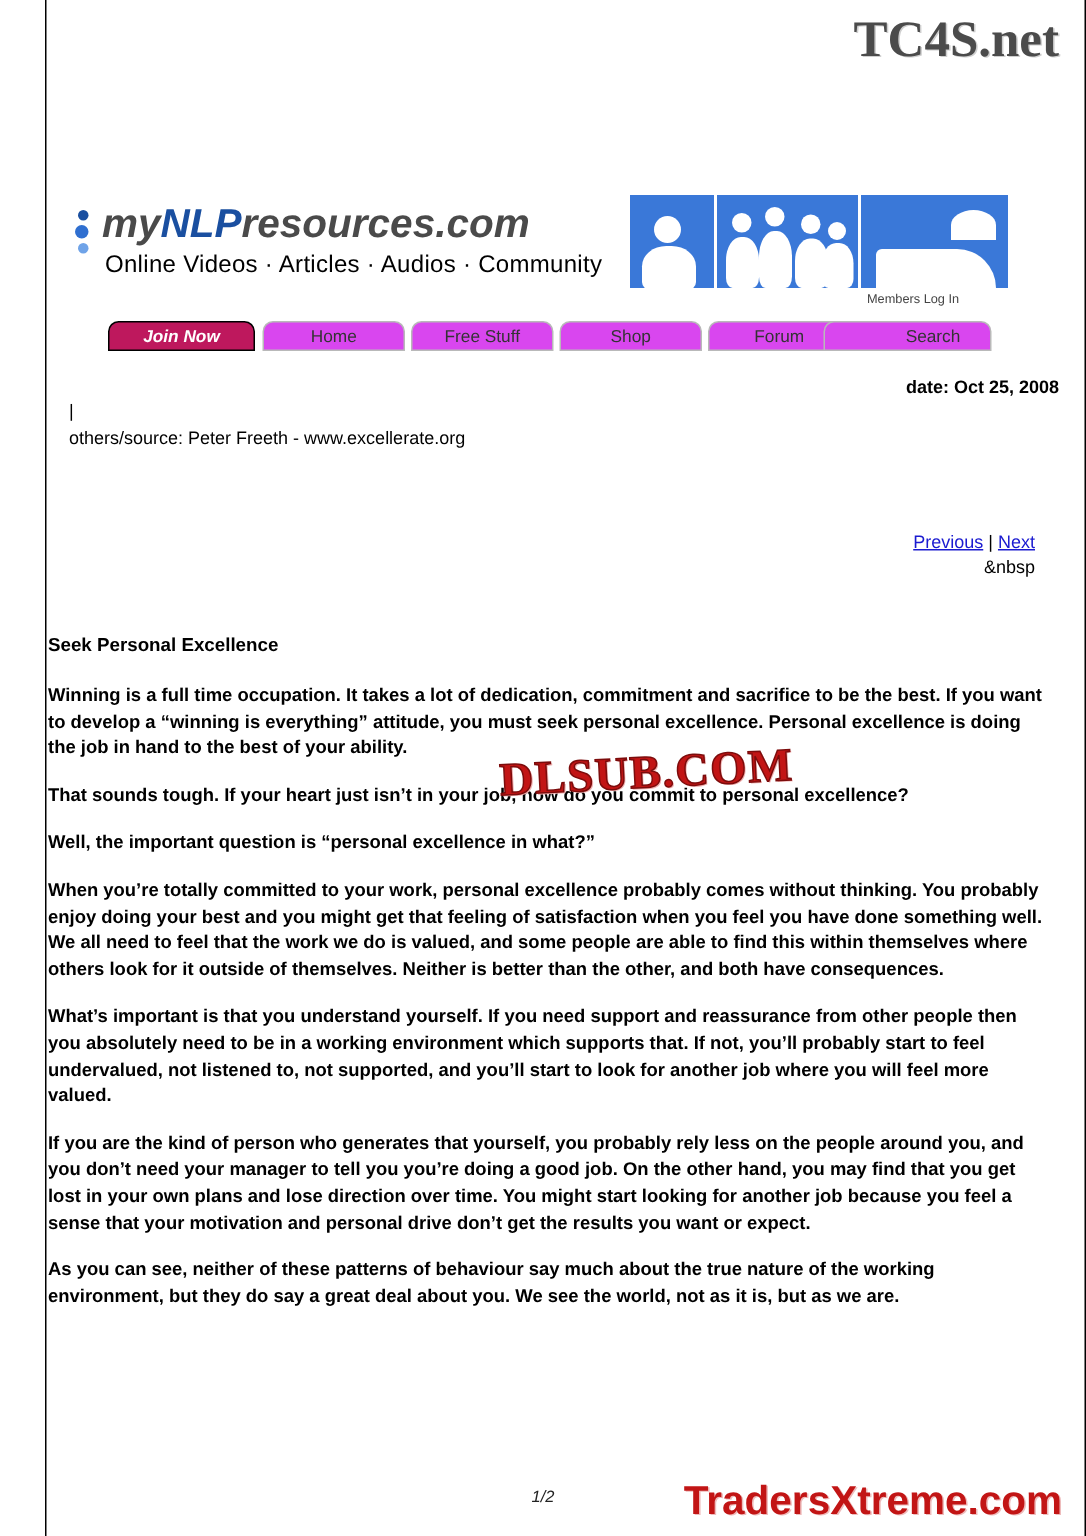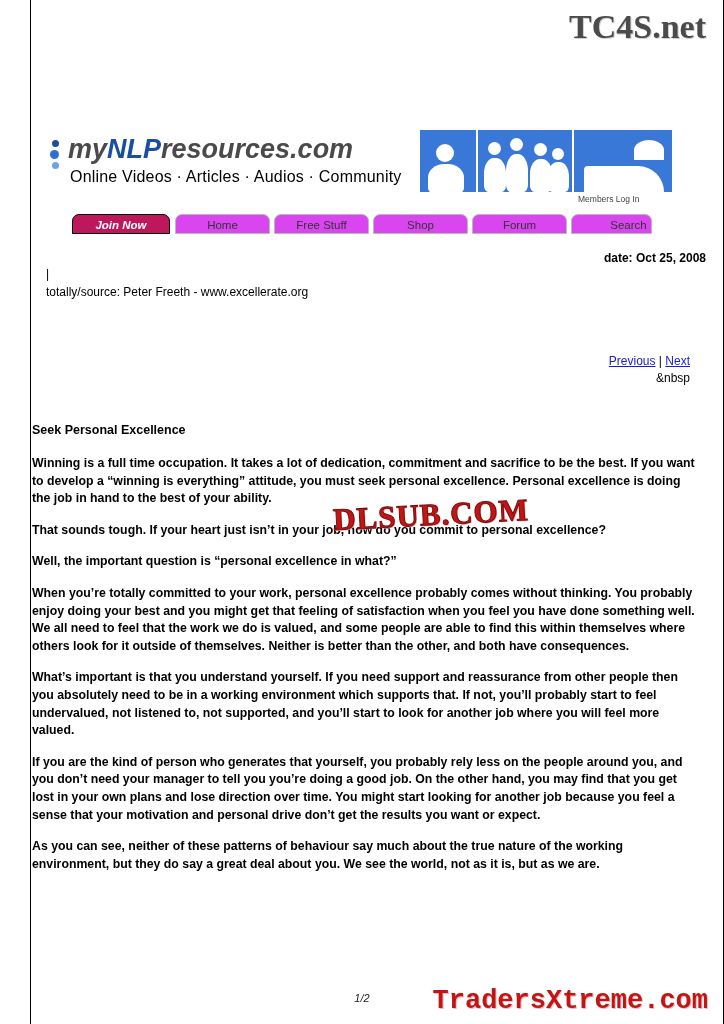--- a/index.html
+++ b/index.html
@@ -167,21 +167,21 @@
     color: #fff;
     font-weight: bold;
     font-style: italic;
     border-color: #000;
   }
   .tab.t0 { left: 0;   width: 98px; }
   .tab.t1 { left: 103px; width: 95px; }
   .tab.t2 { left: 202px; width: 95px; }
   .tab.t3 { left: 301px; width: 95px; }
   .tab.t4 { left: 400px; width: 95px; }
-  .tab.t5 { left: 499px; width: 81px; padding-left: 34px; }
+  .tab.t5 { left: 477px; width: 112px; padding-left: 34px; }
 
   
   .art-title {
     position: absolute;
     left: 48px;
     top: 236px;
     width: 650px;
     font-size: 12px;
     font-weight: bold;
     line-height: 16px;
@@ -272,21 +272,21 @@
     color: #c21515;
     letter-spacing: 1px;
     -webkit-text-stroke: 1px #7c0c0c;
     text-shadow: 1px 1px 0 #f0b3b3;
     white-space: nowrap;
   }
   .tx-wm {
     position: absolute;
     right: 16px;
     bottom: 8px;
-    font-family: Liberation Mono, monospace;
+    font-family: Liberation Sans, sans-serif;
     font-size: 27px;
     font-weight: bold;
     color: #c21515;
     text-shadow: 1px 1px 0 #eebcbc;
     white-space: nowrap;
   }
   .pagenum {
     position: absolute;
     left: 0;
     bottom: 20px;
@@ -347,21 +347,21 @@
       <div class="tab t1">Home</div>
       <div class="tab t2">Free Stuff</div>
       <div class="tab t3">Shop</div>
       <div class="tab t4">Forum</div>
       <div class="tab t5">Search</div>
     </div>
   </div>
 
   <div class="pubdate">date:  Oct 25, 2008</div>
   <div class="pipe">|</div>
-  <div class="author">totally/source: Peter Freeth - www.excellerate.org</div>
+  <div class="author">others/source: Peter Freeth - www.excellerate.org</div>
 
   <div class="prevnext">
     <a href="#">Previous</a>
     <span>|</span>
     <a href="#">Next</a>
   </div>
   <div class="nbsp">&amp;nbsp</div>
 
   <div class="subhead">Seek Personal Excellence</div>
 

